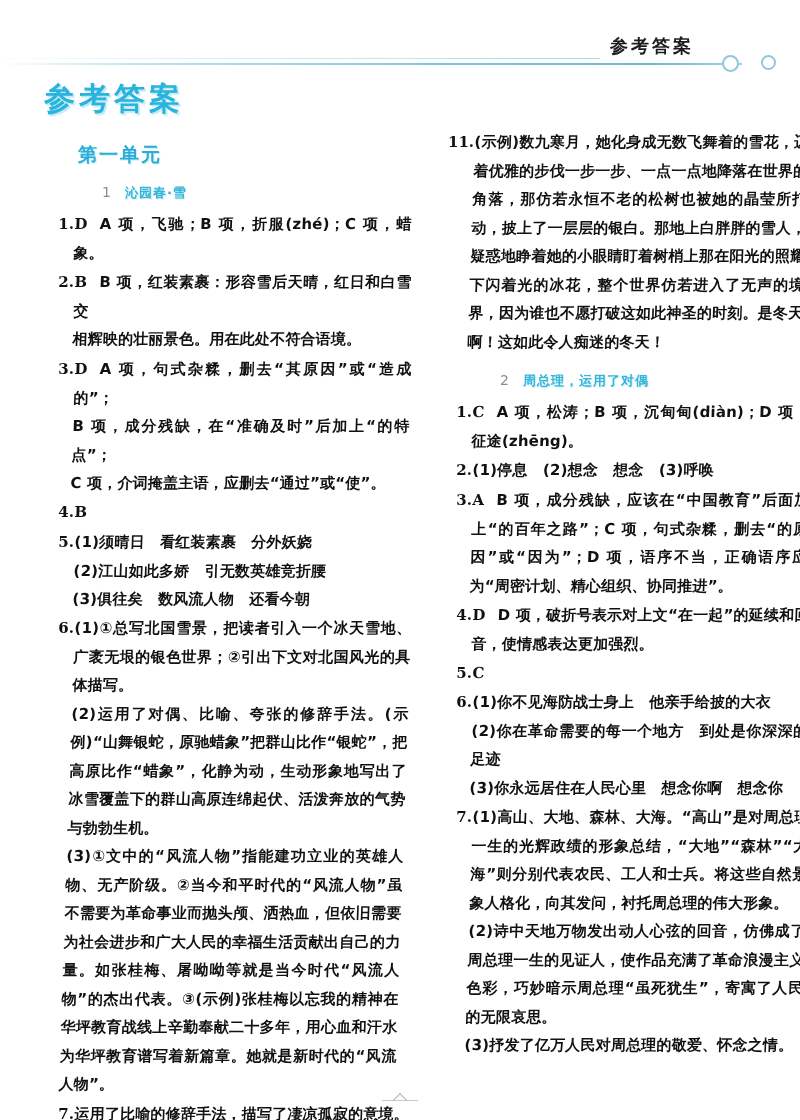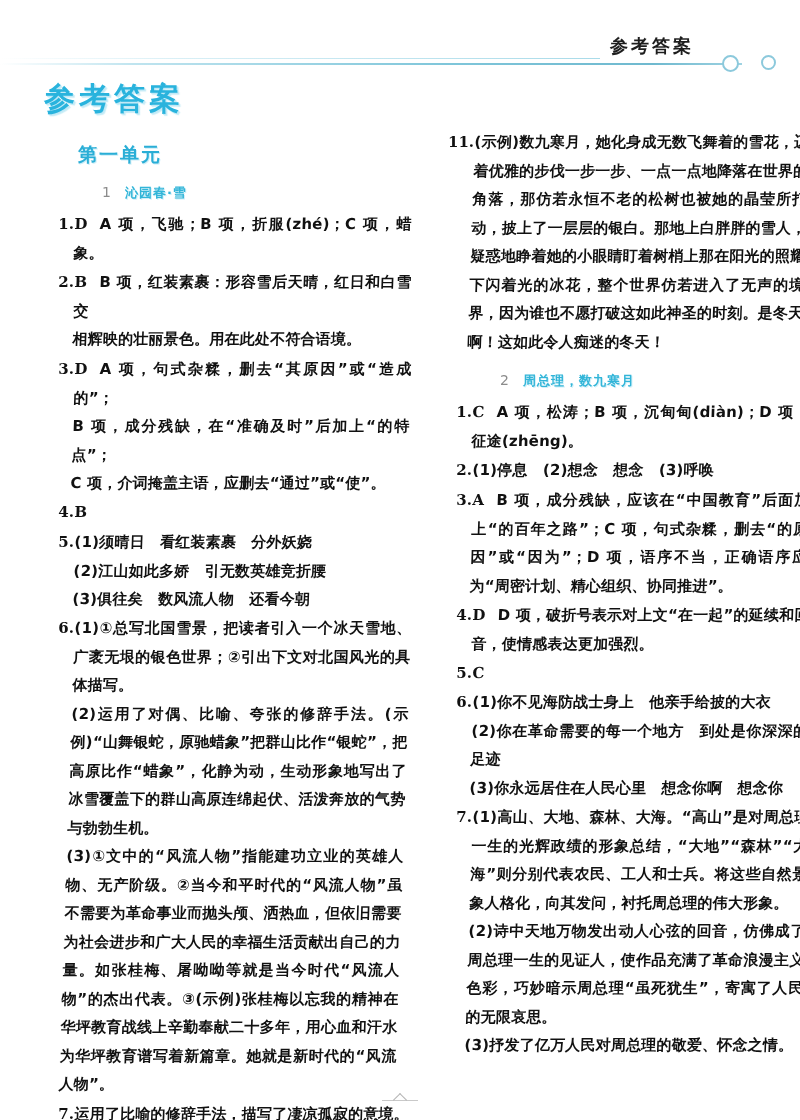--- a/index.html
+++ b/index.html
@@ -258,21 +258,21 @@
   <div class="col col-right">
     <ul class="answers" id="right-answers-top">
         <li class="item">
           <span class="item-num">11.</span>
           <span class="item-body"><span>(示例)数九寒月，她化身成无数飞舞着的雪花，迈着优雅的步伐一步一步、一点一点地降落在世界的角落，那仿若永恒不老的松树也被她的晶莹所打动，披上了一层层的银白。那地上白胖胖的雪人，疑惑地睁着她的小眼睛盯着树梢上那在阳光的照耀下闪着光的冰花，整个世界仿若进入了无声的境界，因为谁也不愿打破这如此神圣的时刻。是冬天啊！这如此令人痴迷的冬天！</span></span>
         </li>
       </ul>
 
     <div class="lesson-title">
       <span class="lesson-num">2</span>
-      <span class="lesson-name">周总理，数九寒月</span>
+      <span class="lesson-name">周总理，运用了对偶</span>
     </div>
 
     <ul class="answers" id="right-answers">
         <li class="item">
           <span class="item-num">1.</span>
           <span class="item-body"><span class="ans-letter">C</span><span>A 项，松涛；B 项，沉甸甸(diàn)；D 项，征途(zhēng)。</span></span>
         </li>
         <li class="item">
           <span class="item-num">2.</span>
           <span class="item-body"><span>(1)停息　(2)想念　想念　(3)呼唤</span></span>

